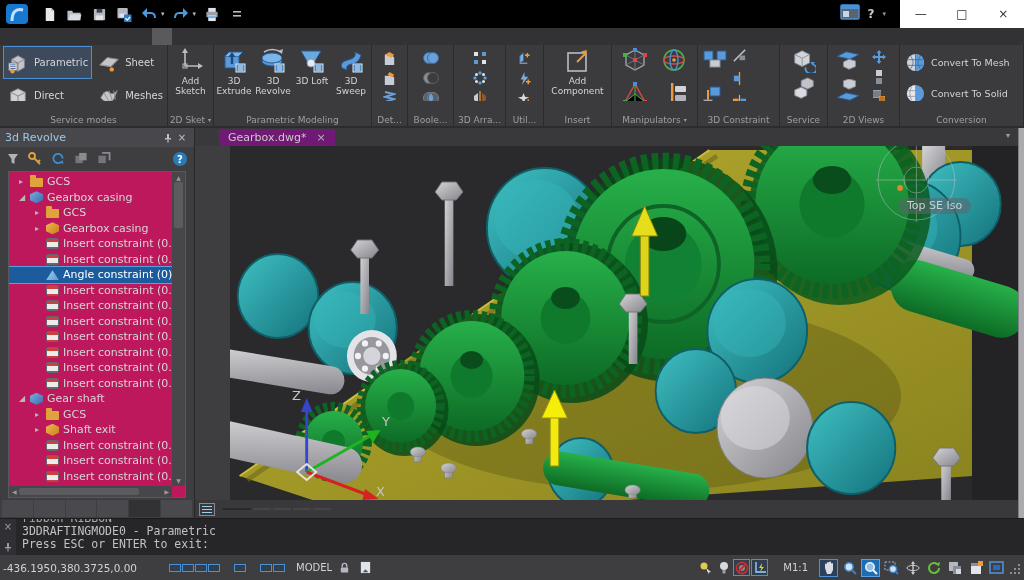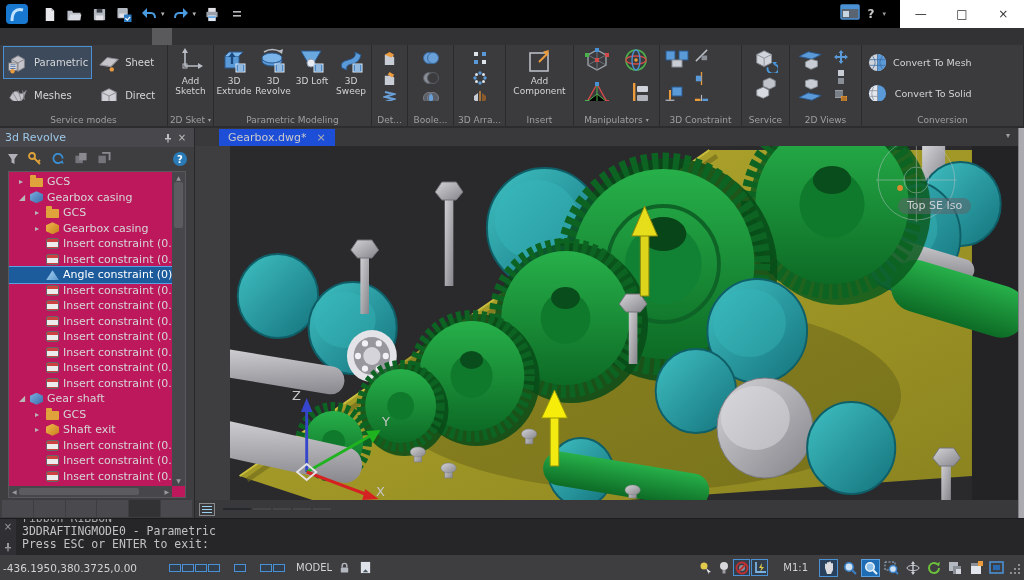--- a/index.html
+++ b/index.html
@@ -37,21 +37,21 @@
   .bigbtn{width:38px;display:flex;flex-direction:column;align-items:center;font-size:9px;color:#d4d4d6;text-align:center;line-height:1.15;padding-top:3px;}
   .bigbtn svg{margin-bottom:2px;}
   .bigbtn.wide{width:64px;}
   .icol{display:flex;flex-direction:column;justify-content:space-between;align-items:center;height:66px;padding:4px 0;width:100%;}
   .ibtn{width:18px;height:18px;display:flex;align-items:center;justify-content:center;}
   .manip-grid{display:grid;grid-template-columns:1fr 1fr;grid-auto-rows:33px;justify-items:center;align-items:center;width:100%;padding:0 4px;}
   .constr{display:flex;gap:4px;padding:3px 4px;}
   .constr .c1{display:flex;flex-direction:column;gap:6px;}
   .constr .c2{display:flex;flex-direction:column;gap:4px;}
   .conv{display:flex;flex-direction:column;justify-content:space-around;height:66px;padding:2px 6px;}
-  .conv-row{display:flex;align-items:center;gap:6px;font-size:9.5px;color:#d4d4d6;white-space:nowrap;justify-content:space-between;}
+  .conv-row{display:flex;align-items:center;gap:6px;font-size:9.5px;color:#d4d4d6;white-space:nowrap;}
 
   
   .main{flex:1;display:flex;min-height:0;}
   .sidebar{width:195px;background:#3e3e40;display:flex;flex-direction:column;border-right:1px solid #28282a;}
   .sb-header{height:19px;background:#48484c;display:flex;align-items:center;padding:0 5px;flex:0 0 auto;}
   .sb-title{color:#9cc7e8;font-size:11px;flex:1;}
   .sb-header .hicon{width:14px;height:14px;display:flex;align-items:center;justify-content:center;color:#c0c0c0;font-size:10px;}
   .sb-toolbar{height:24px;display:flex;align-items:center;gap:9px;padding:0 7px;flex:0 0 auto;}
   .sb-toolbar .spacer{flex:1;}
   .help-badge{width:14px;height:14px;border-radius:50%;background:#2a7ab8;color:#fff;font-size:10px;font-weight:bold;display:flex;align-items:center;justify-content:center;}
@@ -75,21 +75,21 @@
   .vscroll .thumb{position:absolute;top:10px;left:2px;width:9px;height:46px;background:#5c5c60;border-radius:2px;}
   .hscroll{position:absolute;left:0;right:13px;bottom:0;height:11px;background:#47474b;display:flex;justify-content:space-between;align-items:center;}
   .hscroll .sarr{font-size:6px;color:#9a9a9e;padding:0 3px;}
   .hscroll .thumb{position:absolute;left:10px;top:2px;height:7px;width:120px;background:#5c5c60;border-radius:2px;}
   .sb-tabs{height:20px;display:flex;gap:1px;padding:2px 2px 1px;flex:0 0 auto;}
   .sb-tab{flex:1;background:#4a4a4e;color:#bdbdbf;font-size:10px;display:flex;align-items:center;justify-content:center;white-space:nowrap;overflow:hidden;}
   .sb-tab.active{background:#323234;color:#fff;}
 
   .right-col{flex:1;display:flex;flex-direction:column;min-width:0;}
   .doc-tabbar{height:18px;background:#39393b;display:flex;align-items:flex-end;padding-left:24px;position:relative;flex:0 0 auto;}
-  .doc-tab{height:17px;background:#1d4ed8;color:#c9c9cb;font-size:11px;display:flex;align-items:center;gap:10px;padding:0 9px;}
+  .doc-tab{height:17px;background:#701a75;color:#c9c9cb;font-size:11px;display:flex;align-items:center;gap:10px;padding:0 9px;}
   .doc-tab .dclose{font-size:11px;color:#b0b0b0;}
   .doc-caret{position:absolute;right:8px;top:3px;font-size:8px;color:#a0a0a0;}
   .viewport{flex:1;position:relative;background:#2a2a2c;min-height:0;overflow:hidden;margin-left:35px;}
   .scene{position:absolute;inset:0;width:100%;height:100%;}
   .view-label{position:absolute;left:668px;top:52px;background:rgba(95,100,105,0.55);border-radius:8px;padding:0 9px;color:#ccd1d6;font-size:11px;line-height:16px;}
   .ucs-label{position:absolute;color:#c4c4c4;font-size:13px;}
   .layout-bar{height:18px;background:#39393b;display:flex;align-items:center;gap:2px;padding-left:4px;flex:0 0 auto;}
   .lmenu{width:16px;height:13px;border:1px solid #8a8a8e;margin-right:6px;display:flex;flex-direction:column;justify-content:space-evenly;padding:0 2px;}
   .lmenu i{display:block;height:1px;background:#9ad0f0;}
   .ltab{font-size:10.5px;color:#b5b5b7;background:#454547;padding:1px 9px;}
@@ -244,33 +244,33 @@
         <div class="mm-item">
           <svg width="22" height="22" viewBox="0 0 24 24">
                 <path d="M2 14l8-8 12 2-8 8z" fill="#c4c4ca" stroke="#83838b"></path>
                 <path d="M2 14l12 2 8-8" fill="none" stroke="#9a9aa2"></path>
                 <circle cx="15" cy="19" r="2.4" fill="#eb9a3c"></circle>
               </svg>
           <span>Sheet</span>
         </div>
         <div class="mm-item">
           <svg width="22" height="22" viewBox="0 0 24 24">
+                <path d="M4 8l8-4 8 4v10l-8 4-8-4z" fill="#d0d0d6" stroke="#83838b"></path>
+                <path d="M4 8l8 4 8-4M12 12v10" fill="none" stroke="#83838b"></path>
+                <circle cx="6" cy="20" r="2.4" fill="#eb9a3c"></circle>
+              </svg>
+          <span>Direct</span>
+        </div>
+        <div class="mm-item">
+          <svg width="22" height="22" viewBox="0 0 24 24">
                 <path d="M3 14q5-10 9-6t9-2l-4 10q-5 4-9 2t-5-4z" fill="#c4c4ca" stroke="#83838b"></path>
                 <path d="M6 8l6 10M12 6l4 12M17 6l2 10" stroke="#8a8a92" fill="none"></path>
                 <circle cx="16" cy="20" r="2.4" fill="#eb9a3c"></circle>
               </svg>
           <span>Meshes</span>
-        </div>
-        <div class="mm-item">
-          <svg width="22" height="22" viewBox="0 0 24 24">
-                <path d="M4 8l8-4 8 4v10l-8 4-8-4z" fill="#d0d0d6" stroke="#83838b"></path>
-                <path d="M4 8l8 4 8-4M12 12v10" fill="none" stroke="#83838b"></path>
-                <circle cx="6" cy="20" r="2.4" fill="#eb9a3c"></circle>
-              </svg>
-          <span>Direct</span>
         </div>
       </div>
         </div>
       <div class="rpanel-label">
           <span>Service modes</span>
         </div>
     </div>
 
     <div class="rpanel" style="width:46px">
       <div class="rpanel-body" style="justify-content:center">
@@ -427,20 +427,48 @@
                 <rect x="6.4" y="0" width="1.2" height="14" fill="#eb9a3c"></rect>
               </svg>
             </span>
       </div>
         </div>
       <div class="rpanel-label">
           <span>3D Arra...</span>
         </div>
     </div>
 
+    <div class="rpanel" style="width:38px">
+      <div class="rpanel-body">
+          <div class="icol">
+        <span class="ibtn">
+              <svg width="15" height="15" viewBox="0 0 16 16">
+                <path d="M3 13V5l4-3v8z" fill="#7ab0e0" stroke="#3a6aa0"></path>
+                <path d="M3 13h8" stroke="#b8bcc4"></path>
+                <path d="M11 2v5M8.5 4.5h5" stroke="#eb9a3c" stroke-width="1.6"></path>
+              </svg>
+            </span>
+        <span class="ibtn">
+              <svg width="15" height="15" viewBox="0 0 16 16">
+                <path d="M8 1L4 9h3l-2 6 7-9H8z" fill="#7ab0e0"></path>
+                <path d="M12 9v5M9.5 11.5h5" stroke="#eb9a3c" stroke-width="1.6"></path>
+              </svg>
+            </span>
+        <span class="ibtn">
+              <svg width="15" height="15" viewBox="0 0 16 16">
+                <path d="M7 2l1.5 4L13 7l-4 1.5L7 13l-1.5-4L1 7l4.5-1z" fill="#d8dce2"></path>
+                <path d="M12 9v6M9 12h6" stroke="#eb9a3c" stroke-width="1.6"></path>
+              </svg>
+            </span>
+      </div>
+        </div>
+      <div class="rpanel-label">
+          <span>Util...</span>
+        </div>
+    </div>
 
     <div class="rpanel" style="width:68px">
       <div class="rpanel-body" style="justify-content:center">
         <div class="bigbtn wide">
           <svg width="26" height="26" viewBox="0 0 26 26">
               <rect x="3" y="5" width="18" height="18" fill="none" stroke="#b8bcc4" stroke-width="1.6"></rect>
               <path d="M12 14L21 5" stroke="#eb9a3c" stroke-width="2"></path>
               <path d="M22 2l-6 1.5L20.5 8z" fill="#eb9a3c"></path>
             </svg>
           <span>Add Component</span>

